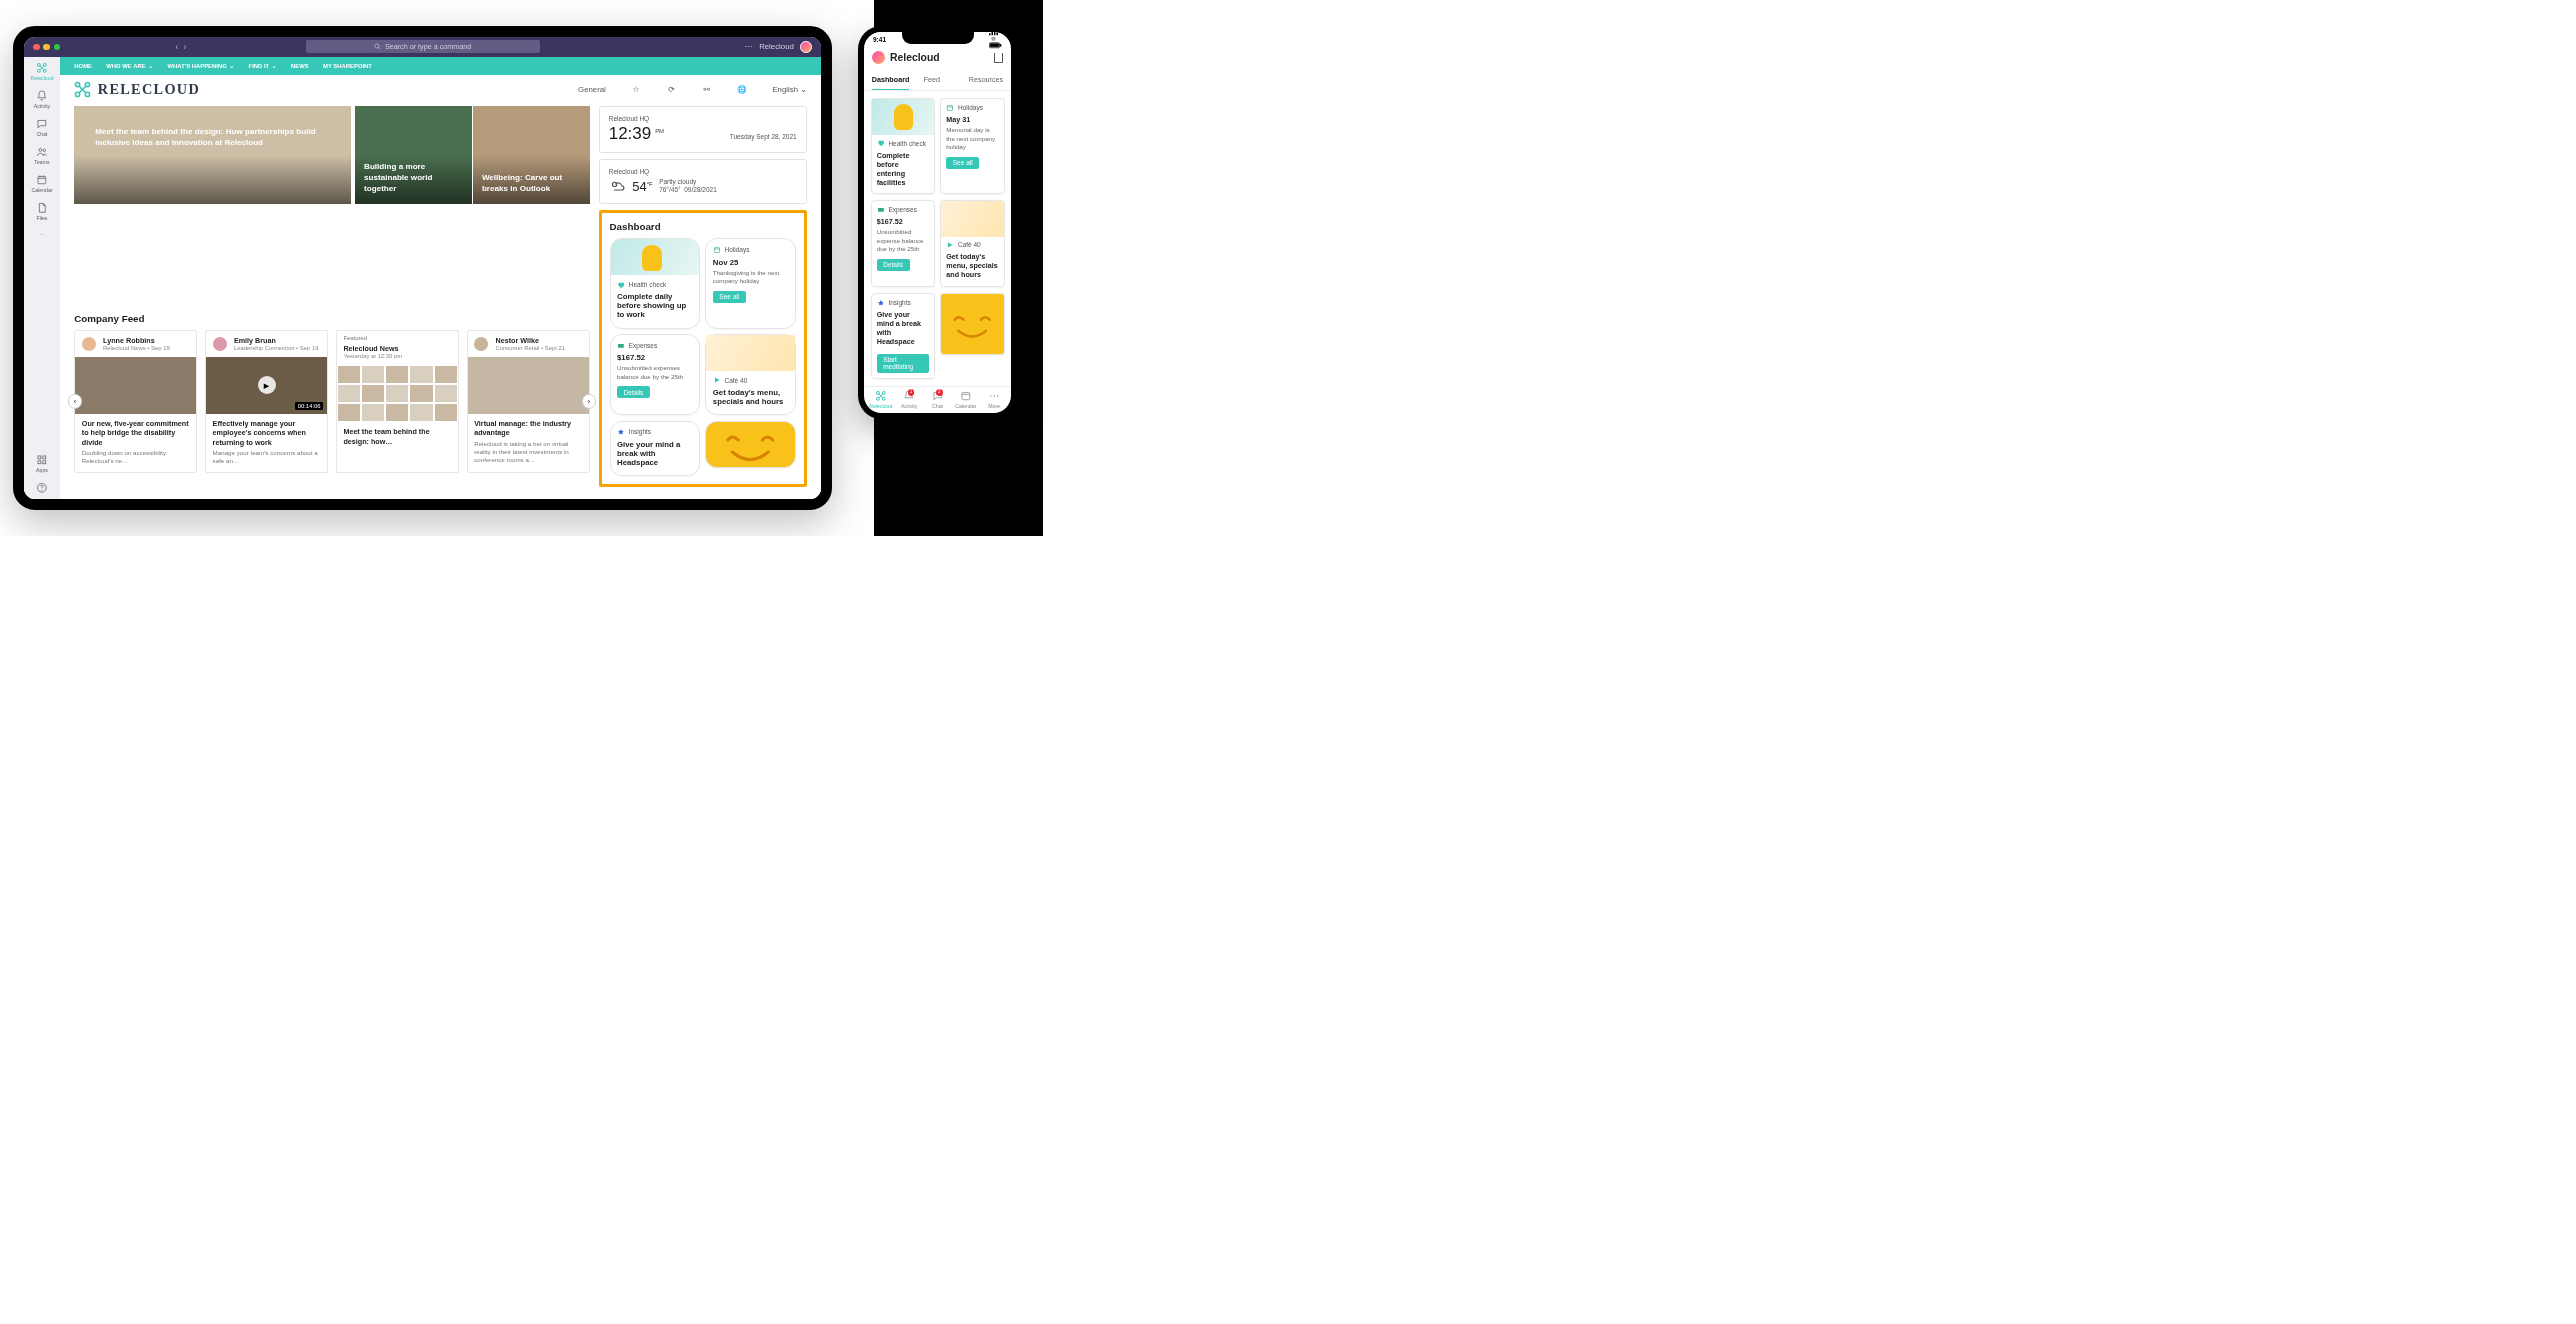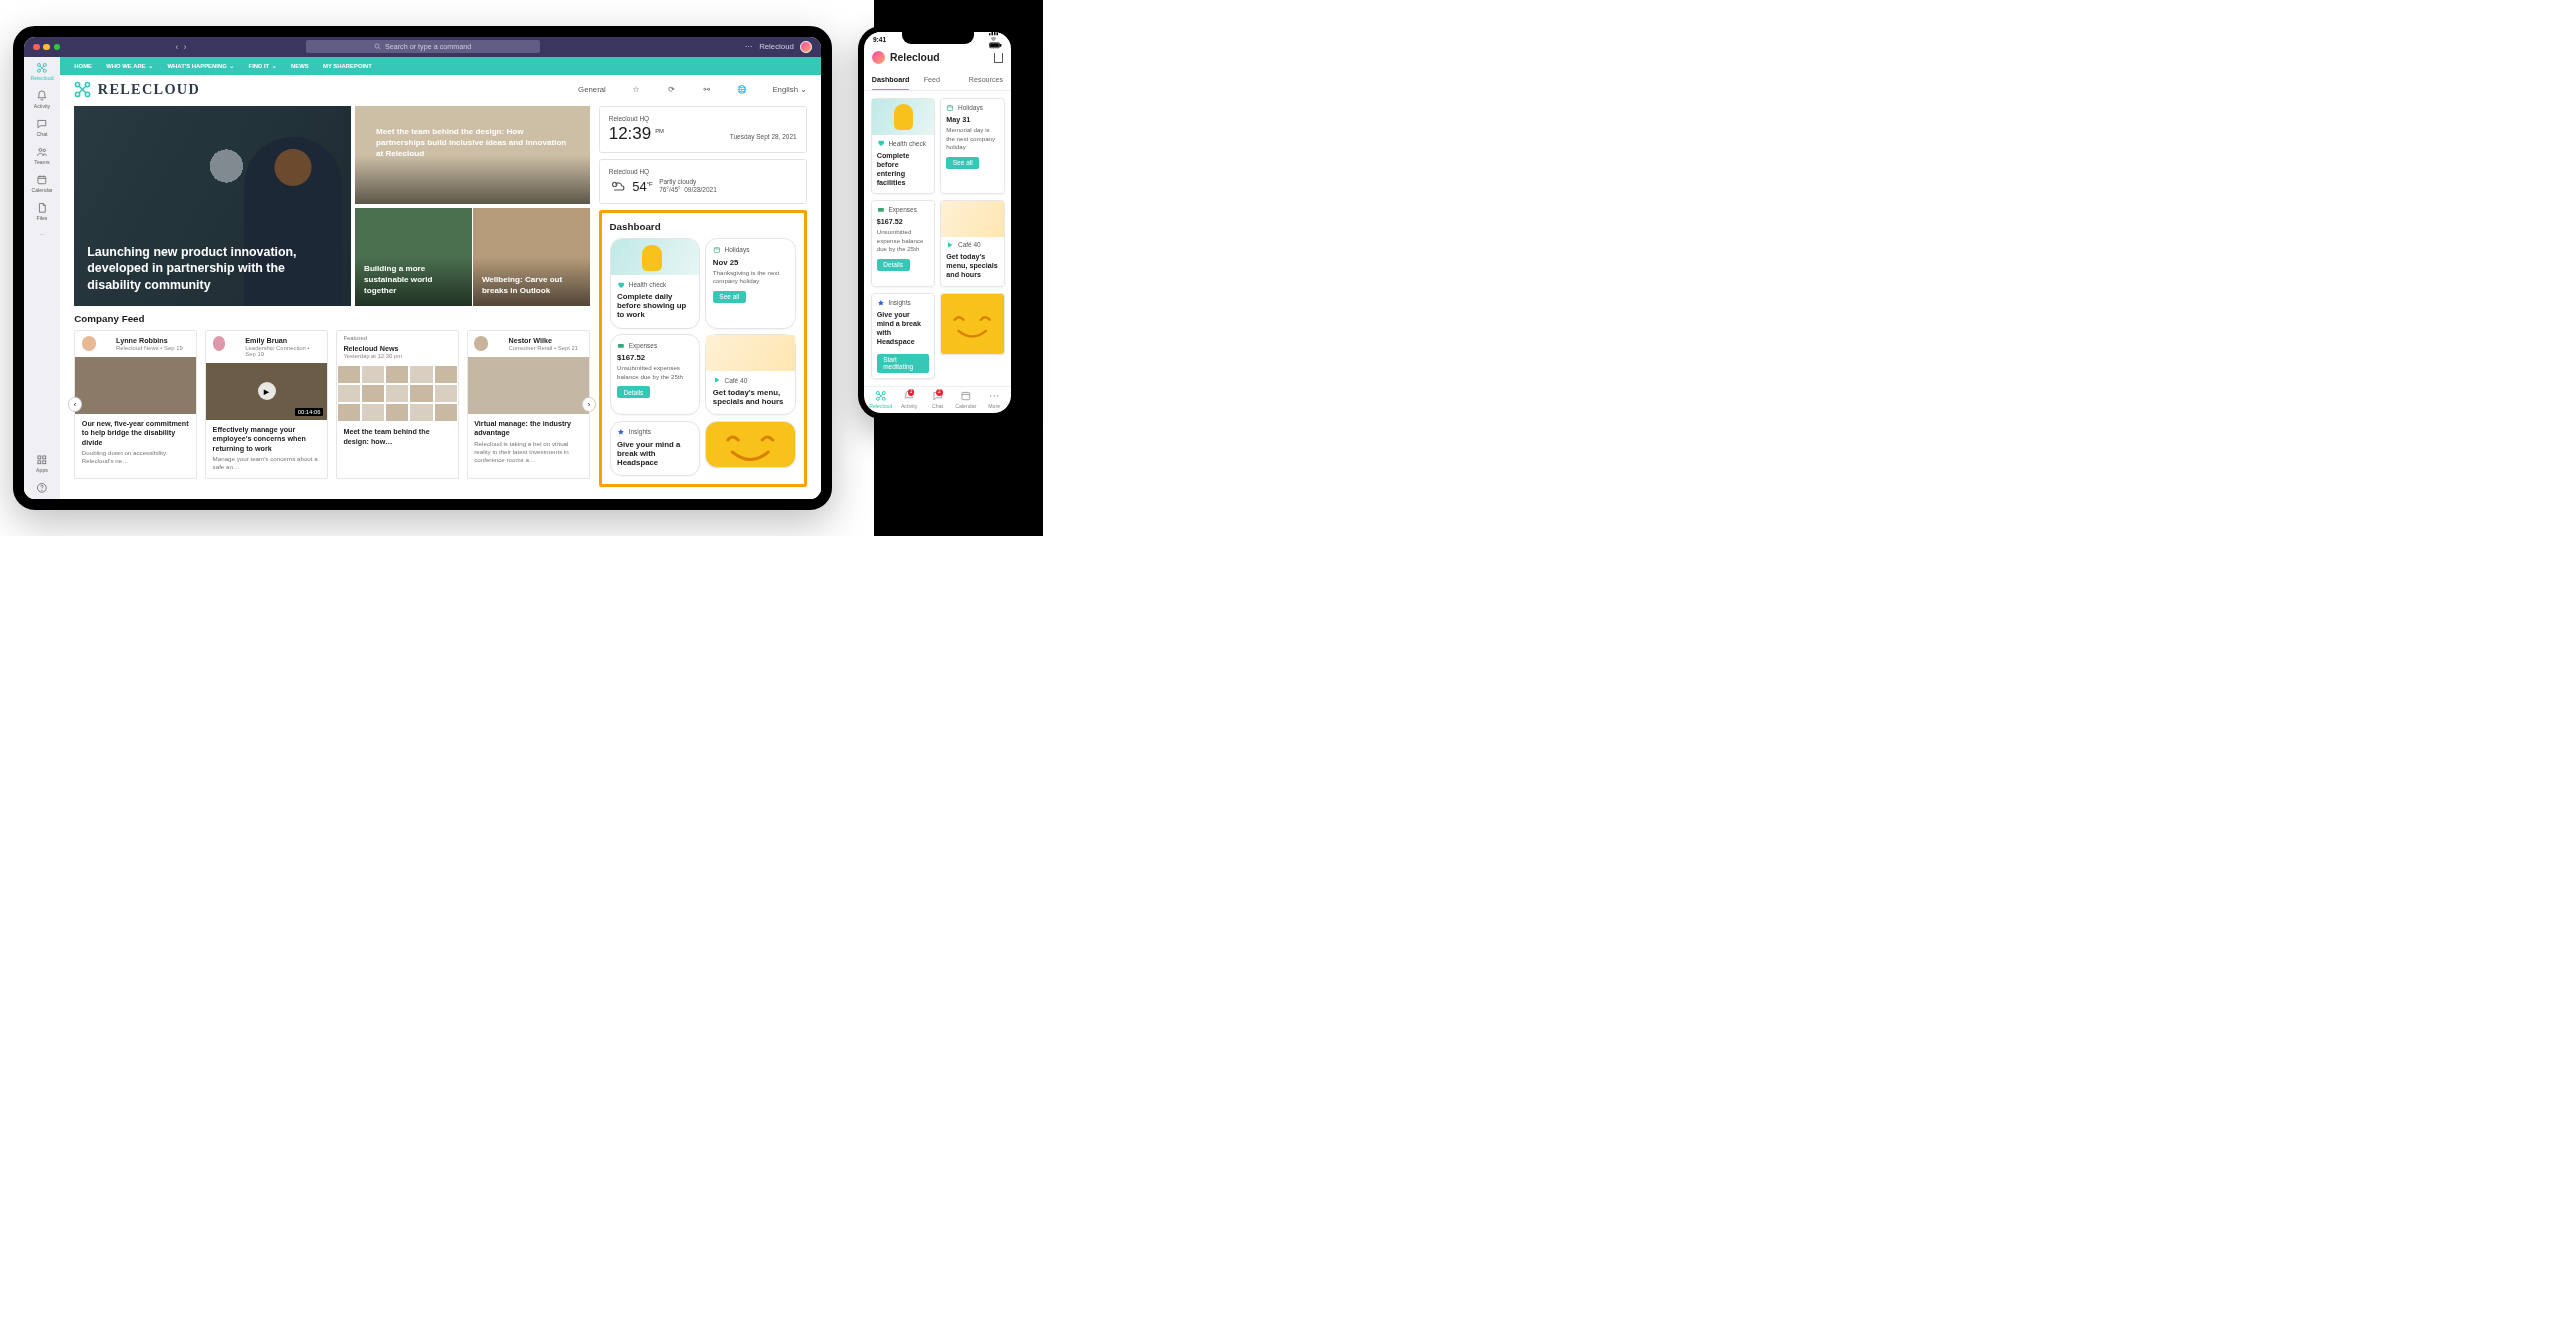--- a/index.html
+++ b/index.html
@@ -46,21 +46,21 @@
   .person{position:absolute;right:9px;bottom:0;width:98px;height:169px;background:
     radial-gradient(circle at 50% 18%,#6b4a2e 0 18px,transparent 19px),
     linear-gradient(#1d2836,#1d2836);border-radius:52px 52px 0 0}
   .hero-a h2{position:relative;z-index:2}
   
   .feed-title{font-size:9.8px;font-weight:600;margin-top:8px;margin-bottom:6.5px;color:#1b1b1b}
   .feed{display:flex;gap:7.8px;position:relative}
   .arrow{position:absolute;top:50%;transform:translateY(-50%);width:14.3px;height:14.3px;border-radius:50%;background:#fff;border:0.7px solid #ccc;display:flex;align-items:center;justify-content:center;font-size:7.2px;cursor:pointer;z-index:5}
   .arrow.l{left:-6.5px}.arrow.r{right:-6.5px}
   .card{flex:1;border:0.7px solid #e6e6e6;border-radius:2px;background:#fff;overflow:hidden;font-size:7.2px}
-  .card-head{display:flex;gap:20px;padding:5.2px 6.5px}
+  .card-head{display:flex;align-items:center;gap:7px;padding:5.2px 6.5px}
   .ava{width:14.3px;height:14.3px;border-radius:50%;background:#cfa}
   .who{font-weight:600;font-size:7.2px;color:#222}
   .meta{font-size:5.9px;color:#888}
   .thumb{height:57px;background:#b7ad9e;position:relative}
   .play{position:absolute;left:50%;top:50%;transform:translate(-50%,-50%);width:18px;height:18px;border-radius:50%;background:rgba(255,255,255,.85);display:flex;align-items:center;justify-content:center}
   .dur{position:absolute;right:3.9px;bottom:3.9px;background:#000;color:#fff;font-size:5.9px;padding:0.7px 2.6px;border-radius:1.3px}
   .card-body{padding:5.2px 6.5px 6.5px}
   .card-title{font-weight:600;font-size:7.2px;color:#222;line-height:1.3;margin-bottom:2px}
   .card-desc{font-size:6.2px;color:#777;line-height:1.3}
   .featured{font-size:5.9px;color:#777;padding:3.9px 6.5px 0}
@@ -253,25 +253,20 @@
           <span class="icn">⟳</span>
           <span class="icn">⚯</span>
           <span class="icn">🌐</span>
           <span><span>English</span> ⌄</span>
         </div>
       </div>
 
       <div class="main">
         <div class="left">
           <div class="hero">
-            <div class="hero-a">
-              <div class="chalk"></div>
-              <div class="person"></div>
-              <h2>Launching new product innovation, developed in partnership with the disability community</h2>
-            </div>
             <div class="hero-b">
               <div class="people-row"></div>
               <div class="group-img"></div>
               <h3 style="position:relative">Meet the team behind the design: How partnerships build inclusive ideas and innovation at Relecloud</h3>
             </div>
             <div class="hero-row">
               <div class="hero-c">
                 <div class="bg"></div>
                   <div class="group-img"></div>
                 <h3 style="position:relative">Building a more sustainable world together</h3>

